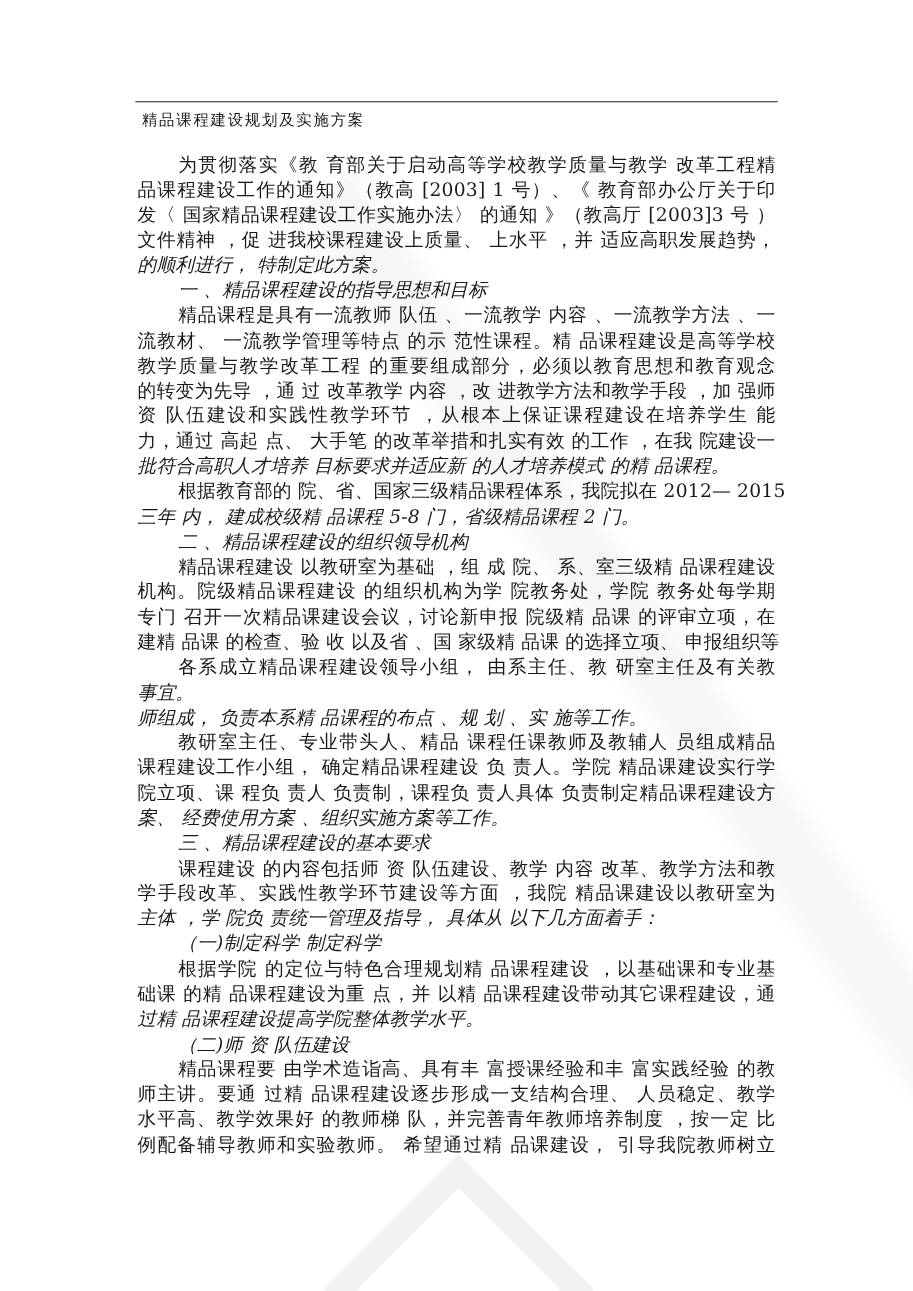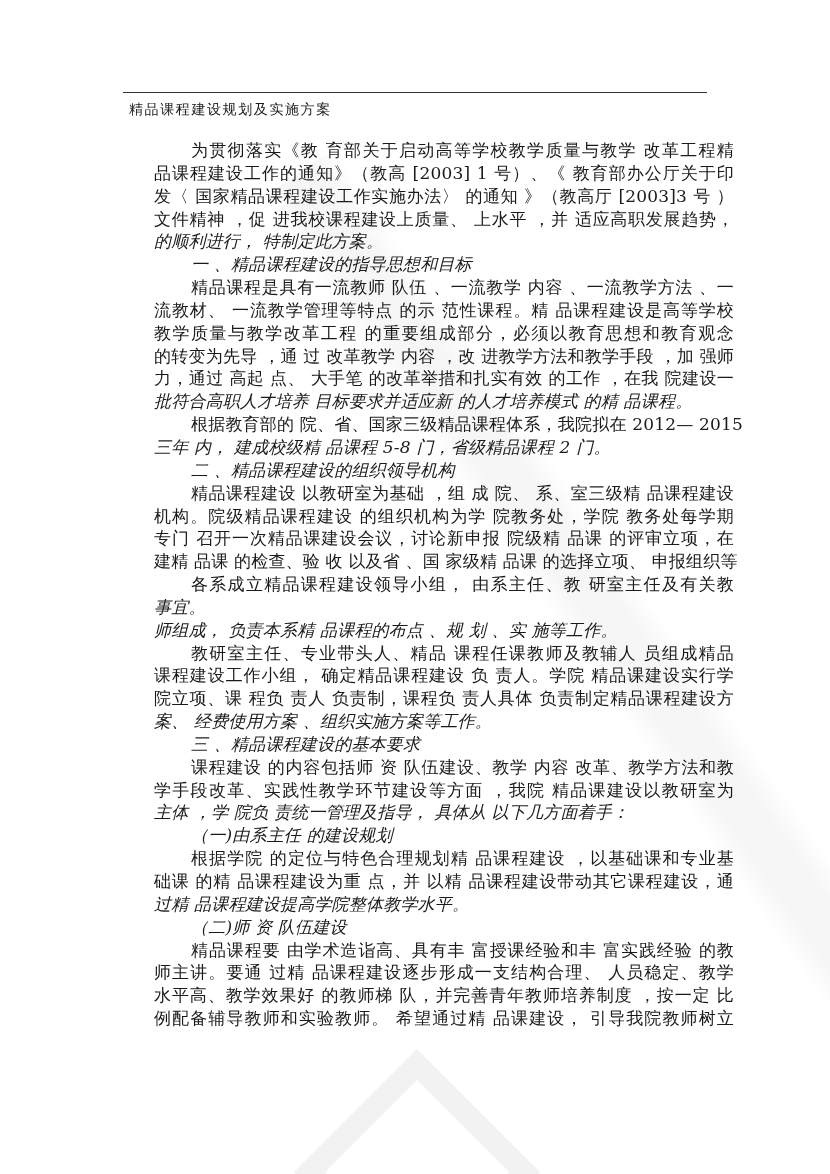--- a/index.html
+++ b/index.html
@@ -14,21 +14,21 @@
   }
   .wm-logo {
     position: absolute; left: 330px; top: 1085px; width: 130px; height: 130px;
     border: 22px solid rgba(0,0,0,0.05); transform: rotate(45deg); pointer-events: none;
   }
   .page { position: absolute; left: 123px; top: 0; width: 584px; }
   .rule { position: absolute; top: 92px; left: 0; width: 584px; height: 1px; background: #333; }
   .doc-title {
     position: absolute; top: 101px; left: 6px; font-size: 14px; letter-spacing: 1.6px; white-space: nowrap;
   }
-  .body-text { position: absolute; top: 139px; left: 2px; width: 580px; margin-left: 29px; }
+  .body-text { position: absolute; top: 139px; left: 2px; width: 580px; }
   .line {
     height: 22.85px; line-height: 22.85px; font-size: 17px; white-space: nowrap;
     text-align: justify; text-align-last: justify; letter-spacing: 0.2px;
   }
   .line.last { text-align-last: left; font-style: italic; }
   .line.indent { padding-left: 37px; }
 </style>
 </head>
 <body>
 
@@ -42,41 +42,42 @@
       <div class="line indent">为贯彻落实《教 育部关于启动高等学校教学质量与教学 改革工程精</div>
       <div class="line">品课程建设工作的通知》（教高 [2003] 1 号）、《 教育部办公厅关于印</div>
       <div class="line">发〈 国家精品课程建设工作实施办法〉  的通知 》（教高厅 [2003]3 号 ）</div>
       <div class="line">文件精神 ，促 进我校课程建设上质量、  上水平 ，并 适应高职发展趋势，</div>
       <div class="line last">的顺利进行，  特制定此方案。</div>
       <div class="line indent last">一 、精品课程建设的指导思想和目标</div>
       <div class="line indent">精品课程是具有一流教师 队伍 、一流教学 内容 、一流教学方法 、一</div>
       <div class="line">流教材、  一流教学管理等特点 的示 范性课程。精 品课程建设是高等学校</div>
       <div class="line">教学质量与教学改革工程 的重要组成部分，必须以教育思想和教育观念</div>
       <div class="line">的转变为先导 ，通 过 改革教学 内容 ，改 进教学方法和教学手段 ，加 强师</div>
+      <div class="line">资 队伍建设和实践性教学环节 ，从根本上保证课程建设在培养学生 能</div>
       <div class="line">力，通过 高起 点、  大手笔 的改革举措和扎实有效 的工作 ，在我 院建设一</div>
       <div class="line last">批符合高职人才培养 目标要求并适应新 的人才培养模式 的精 品课程。</div>
       <div class="line indent">根据教育部的 院、省、国家三级精品课程体系，我院拟在  2012— 2015</div>
       <div class="line last">三年 内，  建成校级精 品课程  5-8  门，省级精品课程  2  门。</div>
       <div class="line indent last">二 、精品课程建设的组织领导机构</div>
       <div class="line indent">精品课程建设 以教研室为基础 ，组 成 院、  系、室三级精 品课程建设</div>
       <div class="line">机构。院级精品课程建设 的组织机构为学 院教务处，学院 教务处每学期</div>
       <div class="line">专门 召开一次精品课建设会议，讨论新申报 院级精 品课 的评审立项，在</div>
       <div class="line">建精 品课 的检查、验 收 以及省 、国 家级精 品课 的选择立项、 申报组织等</div>
       <div class="line indent">各系成立精品课程建设领导小组，  由系主任、教 研室主任及有关教</div>
       <div class="line last">事宜。</div>
       <div class="line last">师组成，  负责本系精 品课程的布点 、规 划 、实 施等工作。</div>
       <div class="line indent">教研室主任、专业带头人、精品 课程任课教师及教辅人 员组成精品</div>
       <div class="line">课程建设工作小组，  确定精品课程建设 负 责人。学院 精品课建设实行学</div>
       <div class="line">院立项、课 程负 责人 负责制，课程负 责人具体 负责制定精品课程建设方</div>
       <div class="line last">案、  经费使用方案 、组织实施方案等工作。</div>
       <div class="line indent last">三 、精品课程建设的基本要求</div>
       <div class="line indent">课程建设 的内容包括师 资 队伍建设、教学 内容 改革、教学方法和教</div>
       <div class="line">学手段改革、实践性教学环节建设等方面 ，我院 精品课建设以教研室为</div>
       <div class="line last">主体 ，学 院负 责统一管理及指导，  具体从 以下几方面着手：</div>
-      <div class="line indent last">（一)由系主任 的建设规划</div>
+      <div class="line indent last">（一)制定科学 制定科学</div>
       <div class="line indent">根据学院 的定位与特色合理规划精 品课程建设 ，以基础课和专业基</div>
       <div class="line">础课 的精 品课程建设为重 点，并 以精 品课程建设带动其它课程建设，通</div>
       <div class="line last">过精 品课程建设提高学院整体教学水平。</div>
       <div class="line indent last">（二)师 资 队伍建设</div>
       <div class="line indent">精品课程要 由学术造诣高、具有丰 富授课经验和丰 富实践经验 的教</div>
       <div class="line">师主讲。要通 过精 品课程建设逐步形成一支结构合理、  人员稳定、教学</div>
       <div class="line">水平高、教学效果好 的教师梯 队，并完善青年教师培养制度 ，按一定 比</div>
       <div class="line">例配备辅导教师和实验教师。  希望通过精 品课建设，   引导我院教师树立</div>
     </div>
 </div>

